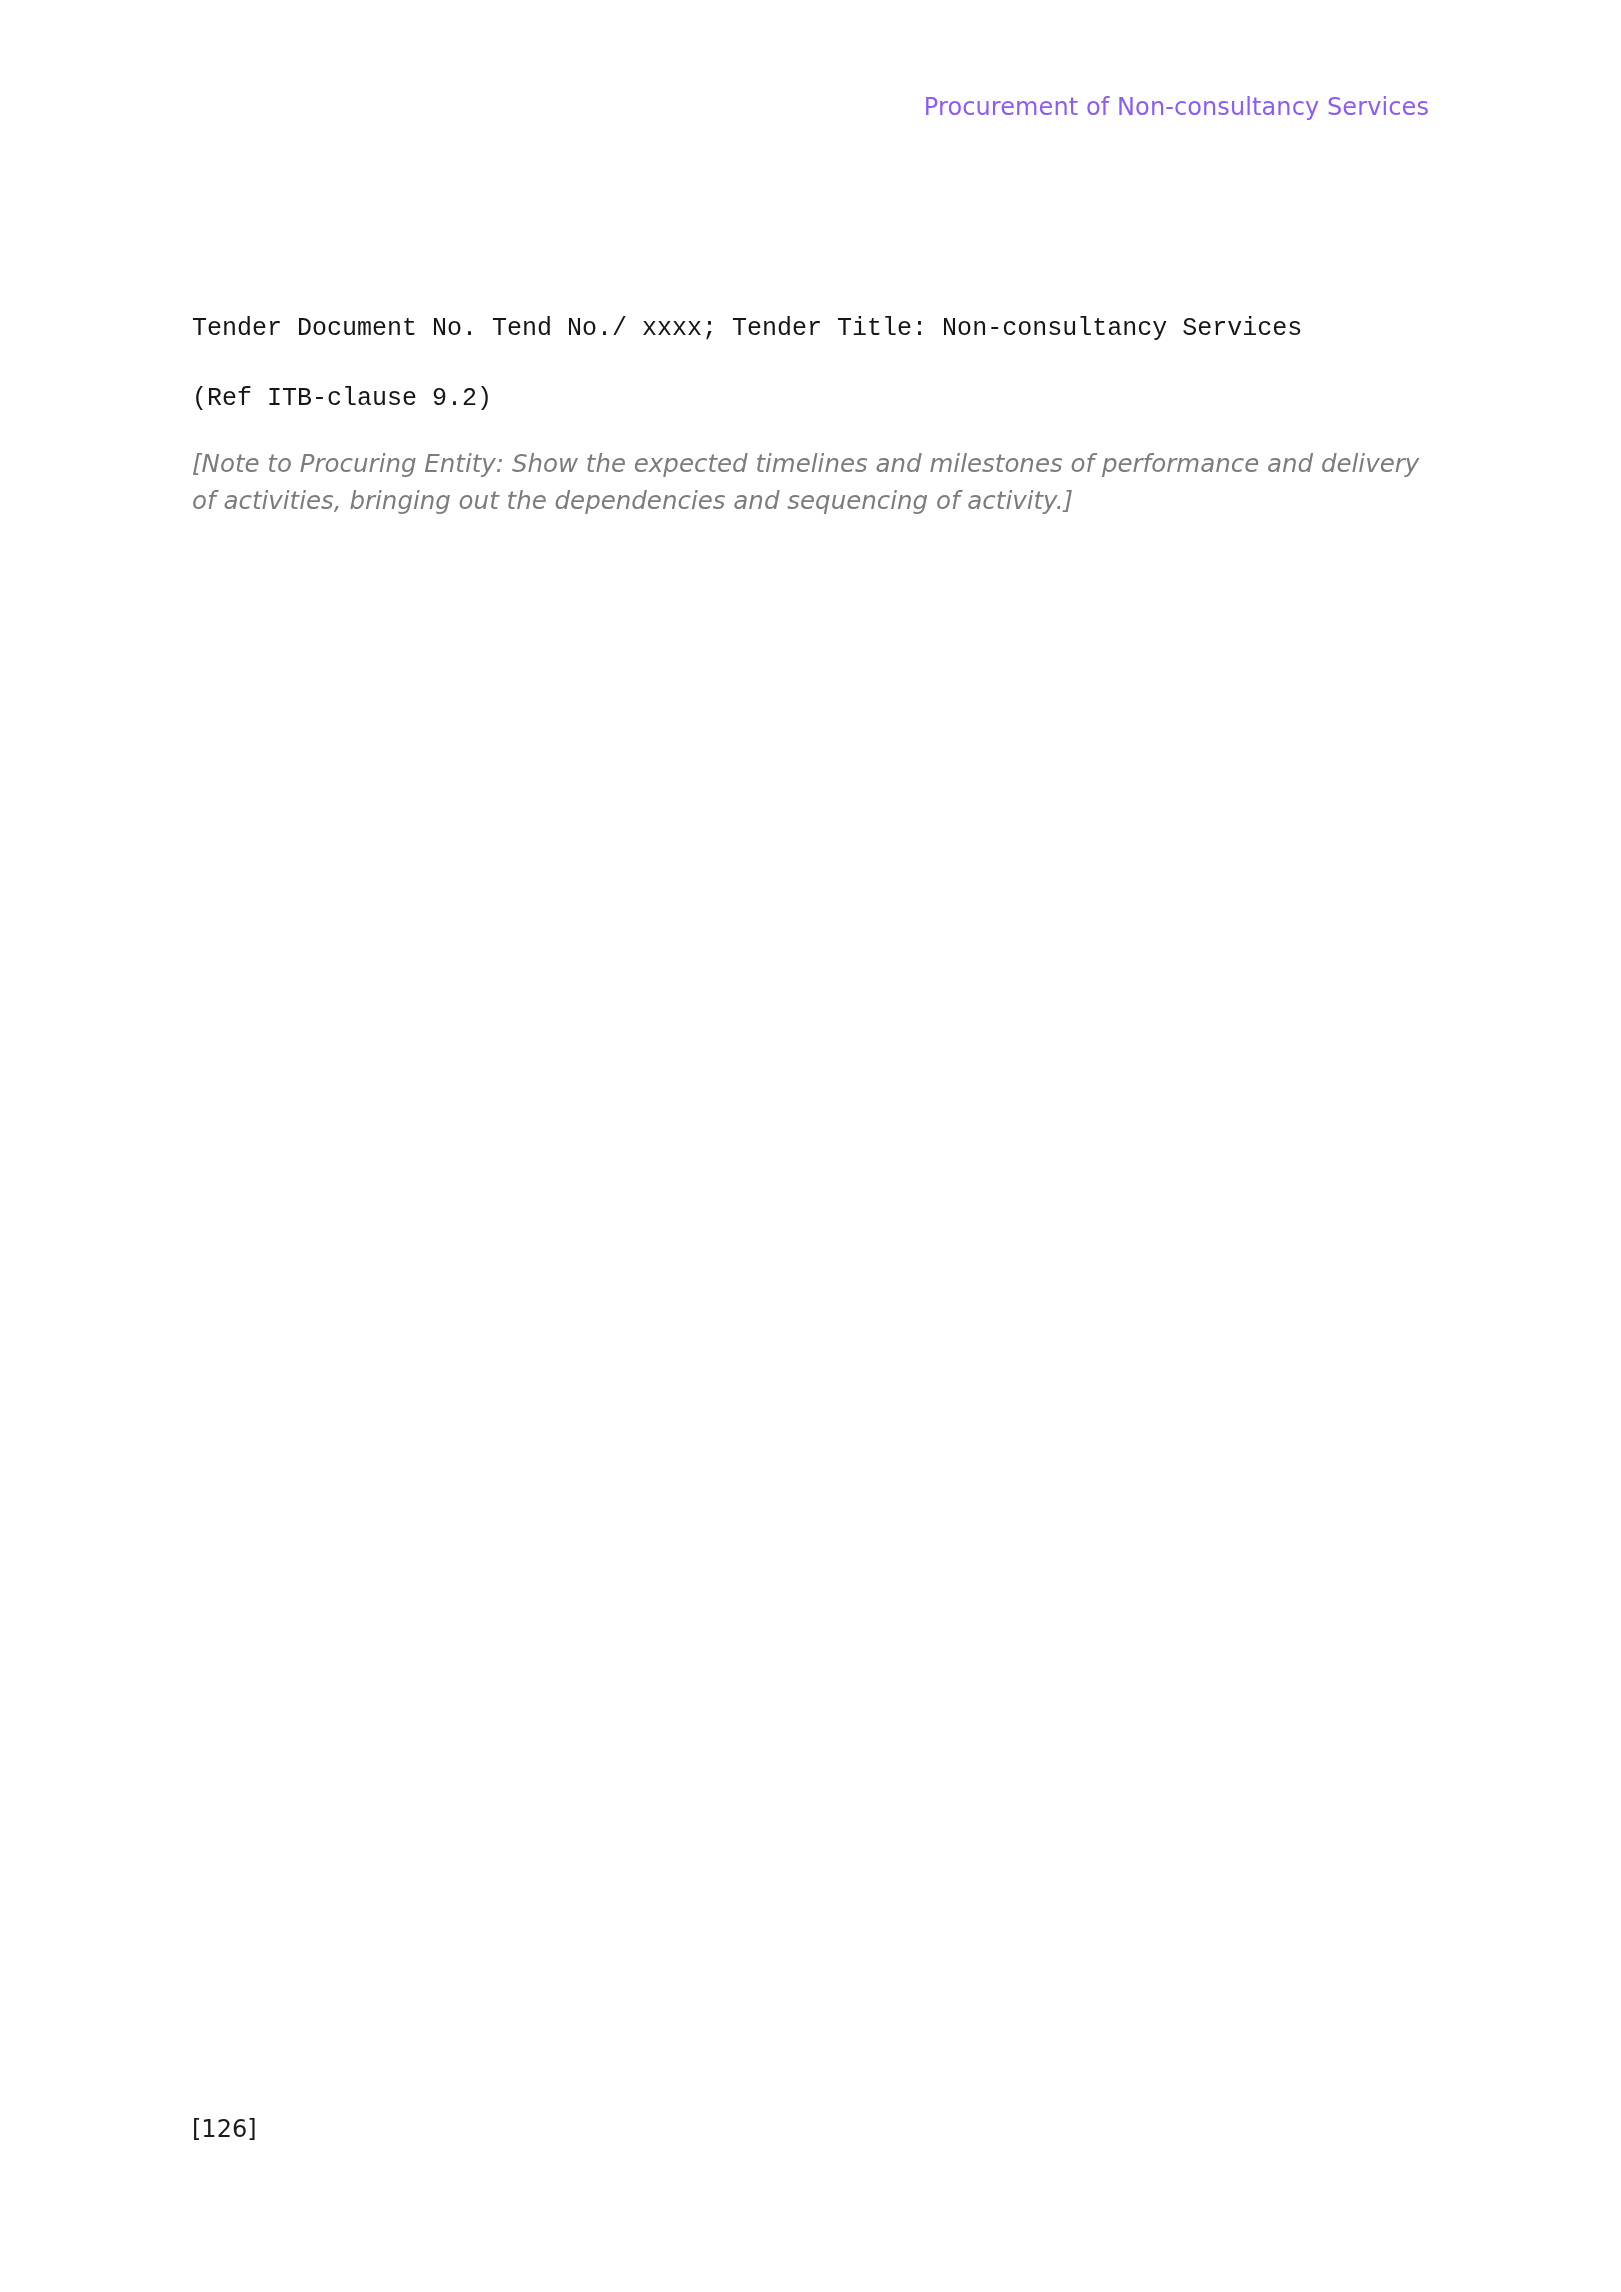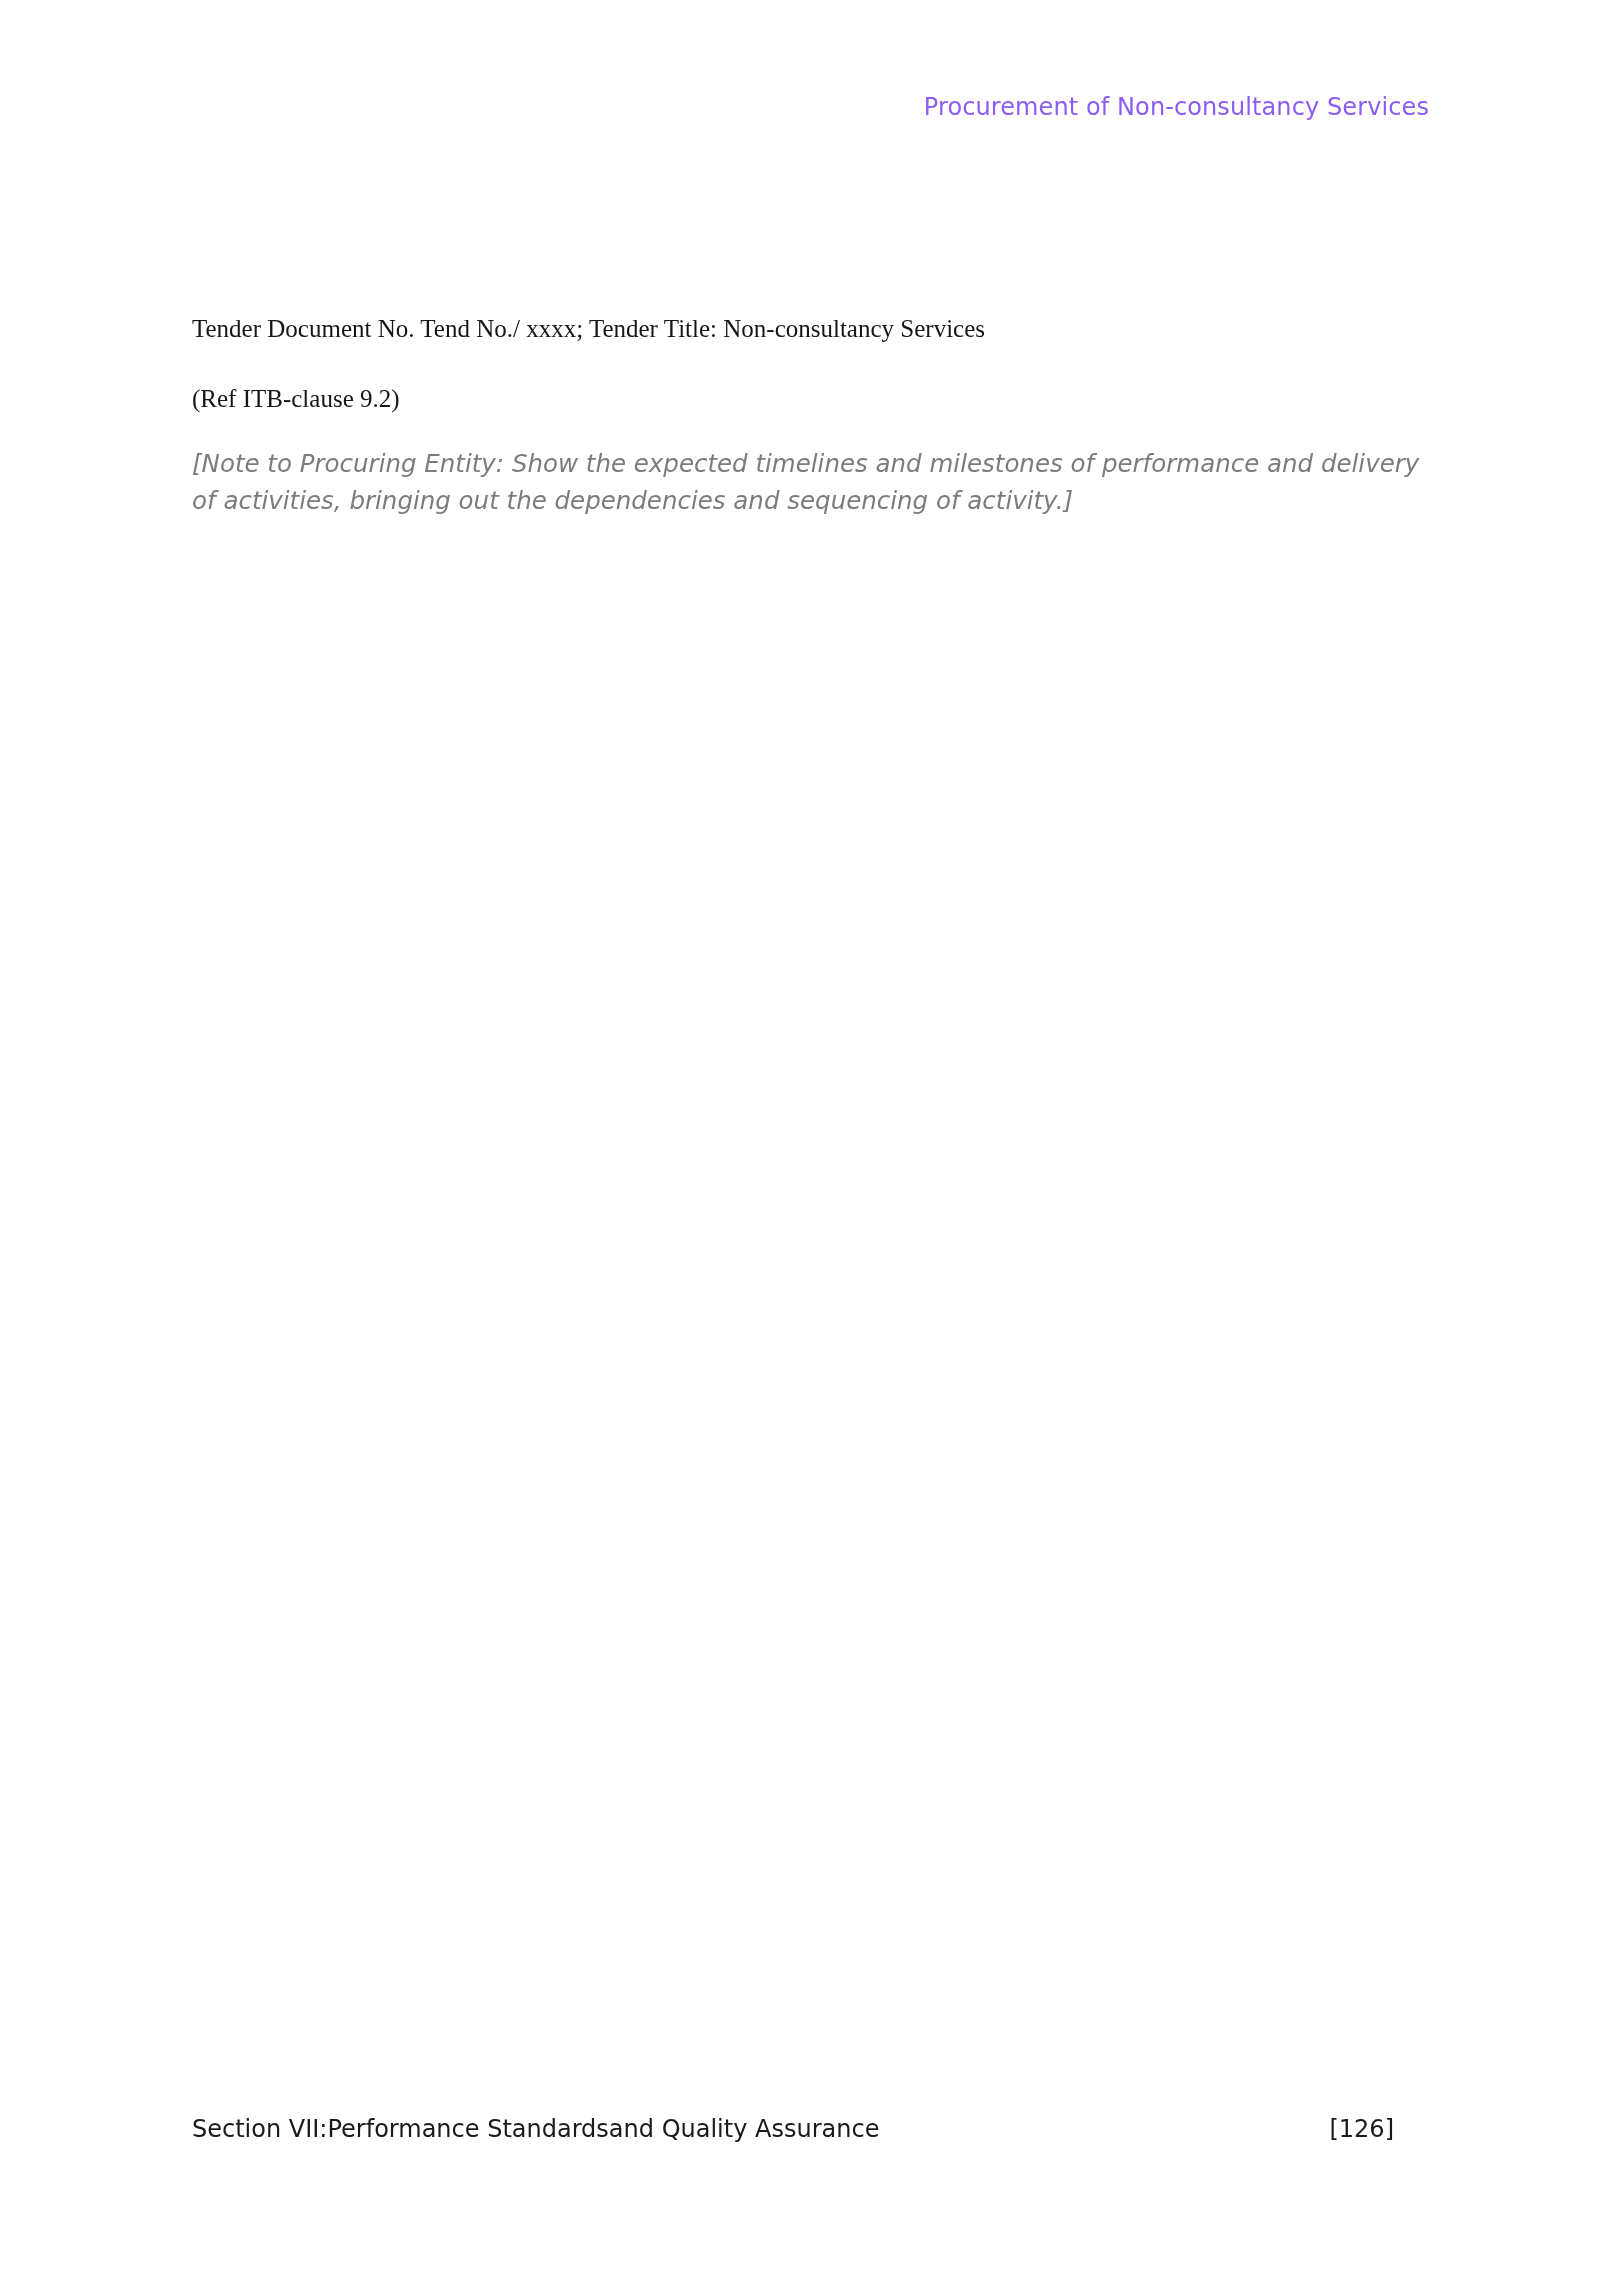--- a/index.html
+++ b/index.html
@@ -46,21 +46,21 @@
     text-align: center;
     font-family: "DejaVu Sans", sans-serif;
     font-weight: bold;
     font-size: 30px;
     color: #000000;
     letter-spacing: -0.2px;
   }
   .para {
     position: absolute;
     left: 0;
-    font-family: Liberation Serif, serif;
+    font-family: Liberation Mono, monospace;
     font-size: 25px;
     color: #161616;
     line-height: 1.46;
   }
   .para-tender {
     top: 286px;
   }
   .para-ref {
     top: 356px;
   }
@@ -100,19 +100,18 @@
     <div class="header-line">Procurement of Non-consultancy Services</div>
 
 
     <p class="para para-tender">Tender Document No. Tend No./ xxxx; Tender Title: Non-consultancy Services</p>
 
     <p class="para para-ref">(Ref ITB-clause 9.2)</p>
 
     <p class="note">[Note to Procuring Entity: Show the expected timelines and milestones of performance and delivery of activities, bringing out the dependencies and sequencing of activity.]</p>
 
     <div class="footer">
-      <span class="footer-left">Section VII:Performance Standardsand Quality Assurance</span>
       <span class="footer-page">[126]</span>
     </div>
 
   </div>
 </div>
 
 
 </body></html>

